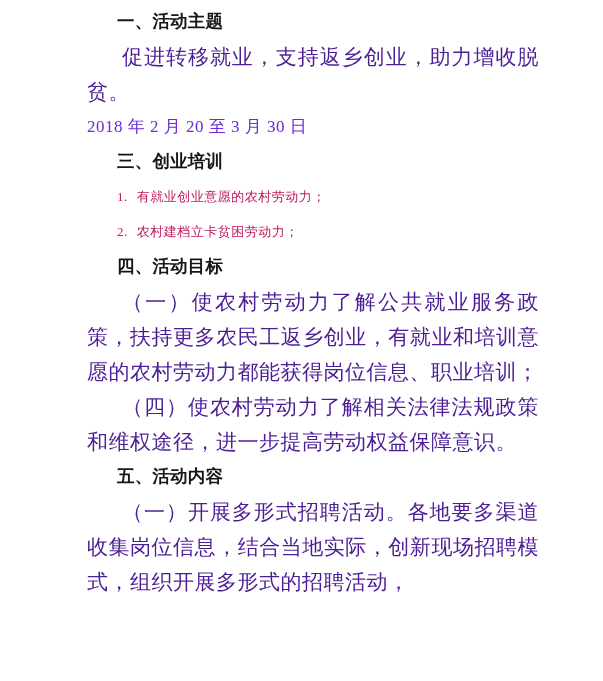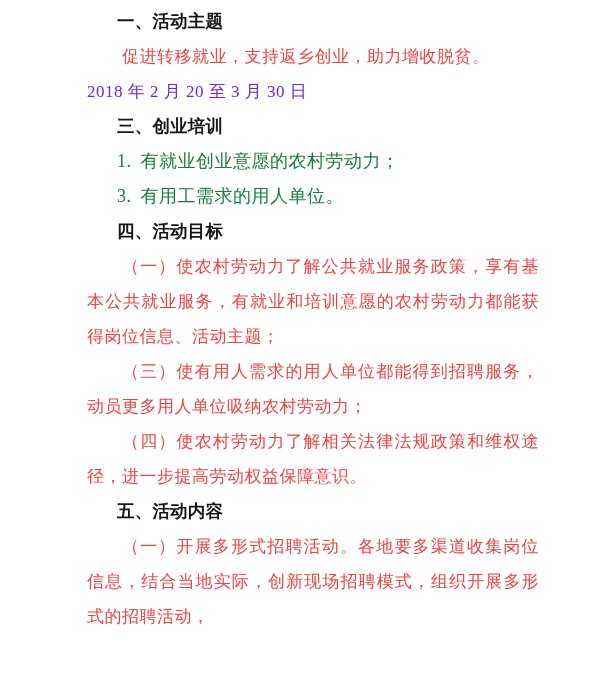--- a/index.html
+++ b/index.html
@@ -31,37 +31,37 @@
     height: 35px;
     color: #161616;
     text-indent: 30px;
     letter-spacing: 0.2px;
     white-space: nowrap;
   }
 
   
   .para {
     font-family: Liberation Sans, sans-serif;
-    font-size: 17px;
+    font-size: 21px;
     line-height: 35px;
-    color: #ef4444;
+    color: #4c1d95;
     text-align: justify;
     text-justify: inter-ideograph;
     letter-spacing: 0.5px;
     word-break: break-all;
   }
   .para.indent2 { text-indent: 35px; }
 
   
   .numline {
     font-family: "Liberation Serif", "DejaVu Serif", serif;
-    font-size: 18px;
+    font-size: 13px;
     line-height: 35px;
     height: 35px;
-    color: #15803d;
+    color: #be185d;
     letter-spacing: 0.5px;
     text-indent: 30px;
     white-space: nowrap;
   }
   .numline .marker {
     font-family: "Liberation Serif", "DejaVu Serif", serif;
     margin-right: 9px;
   }
 
   
@@ -83,21 +83,20 @@
 </head>
 <body>
 
 <div class="page">
   <div class="doc-body" id="doc-body">
       <div class="heading">一、活动主题</div>
       <div class="para indent2">促进转移就业，支持返乡创业，助力增收脱贫。</div>
       <div class="dateline">2018 年 2 月 20 至 3 月 30 日</div>
       <div class="heading">三、创业培训</div>
       <div class="numline"><span class="marker">1.</span><span>有就业创业意愿的农村劳动力；</span></div>
-      <div class="numline"><span class="marker">3.</span><span>有用工需求的用人单位。</span></div>
+      <div class="numline"><span class="marker">2.</span><span>农村建档立卡贫困劳动力；</span></div>
       <div class="heading">四、活动目标</div>
-      <div class="para indent2">（一）使农村劳动力了解公共就业服务政策，享有基本公共就业服务，有就业和培训意愿的农村劳动力都能获得岗位信息、活动主题；</div>
-      <div class="para indent2">（三）使有用人需求的用人单位都能得到招聘服务，动员更多用人单位吸纳农村劳动力；</div>
+      <div class="para indent2">（一）使农村劳动力了解公共就业服务政策，扶持更多农民工返乡创业，有就业和培训意愿的农村劳动力都能获得岗位信息、职业培训；</div>
       <div class="para indent2">（四）使农村劳动力了解相关法律法规政策和维权途径，进一步提高劳动权益保障意识。</div>
       <div class="heading">五、活动内容</div>
       <div class="para indent2 clipped">（一）开展多形式招聘活动。各地要多渠道收集岗位信息，结合当地实际，创新现场招聘模式，组织开展多形式的招聘活动，</div>
     </div>
 </div>
 
 </body></html>

